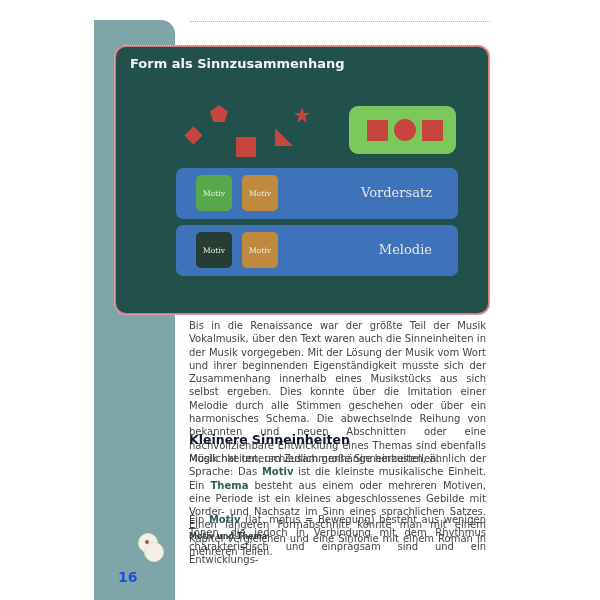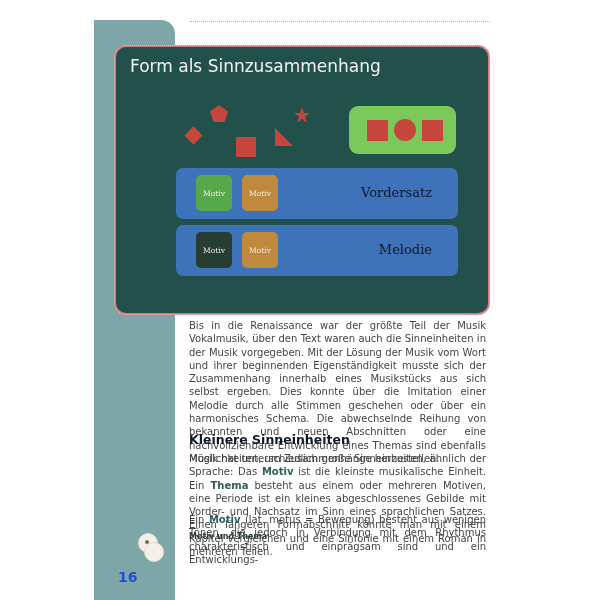--- a/index.html
+++ b/index.html
@@ -5,30 +5,30 @@
   html, body { margin:0; padding:0; }
   body { width:600px; height:600px; background:#ffffff; position:relative; overflow:hidden;
          font-family:"DejaVu Sans", sans-serif; }
   .sidebar { position:absolute; left:94px; top:20px; width:81px; height:580px;
              background:#7ea6a8; border-top-right-radius:14px; }
   .top-rule { position:absolute; left:190px; top:21px; width:300px; height:0;
               border-top:1px dotted #b8b8b8; }
   .box { position:absolute; left:116px; top:47px; width:372px; height:266px;
          background:#22504a; border-radius:10px; box-shadow:0 0 0 2px #d4787e;
          outline:1px dotted #f0c0c4; outline-offset:1px; }
-  .box-title { position:absolute; left:14px; top:9px; color:#f2f2f2; font-weight:normal;
-               font-size:17px; font-family:"DejaVu Sans", sans-serif; }
+  .box-title { position:absolute; left:14px; top:9px; color:#f2f2f2; font-weight:bold;
+               font-size:13px; font-family:"DejaVu Sans", sans-serif; }
   .shape { position:absolute; background:#c6453c; }
   .group { position:absolute; left:233px; top:59px; width:107px; height:48px; background:#7bc95a;
            border-radius:9px; }
   .row { position:absolute; left:60px; width:282px; height:51px; background:#3e73b9; border-radius:7px; }
   .motiv { position:absolute; top:7px; width:36px; height:36px; border-radius:5px; color:#f0efe4;
            font-family:"DejaVu Serif", serif; font-size:7.5px; display:flex; align-items:center;
            justify-content:center; }
-  .row-label { position:absolute; right:26px; top:17px; color:#0f172a; font-family:"DejaVu Serif", serif;
+  .row-label { position:absolute; right:26px; top:17px; color:#e5e5e5; font-family:"DejaVu Serif", serif;
                font-size:13px; }
   .text { position:absolute; left:189px; width:297px; color:#444; font-size:10px; line-height:13.3px;
           text-align:justify; font-family:"DejaVu Sans", sans-serif; }
   .text b { color:#2f5e5a; font-weight:bold; }
   .h2 { position:absolute; left:189px; top:432px; font-size:12.5px; font-weight:bold; color:#0f172a; }
   .h3 { position:absolute; left:189px; top:532px; font-size:8px; font-weight:bold; color:#2d3d3b; }
   .page-no { position:absolute; left:118px; top:569px; font-size:14px; font-weight:bold; color:#1d4ed8; }
   .cd { position:absolute; border-radius:50%; background:#f4f0e8; border:1px solid #e2ddd2; }
 </style>
 </head>

